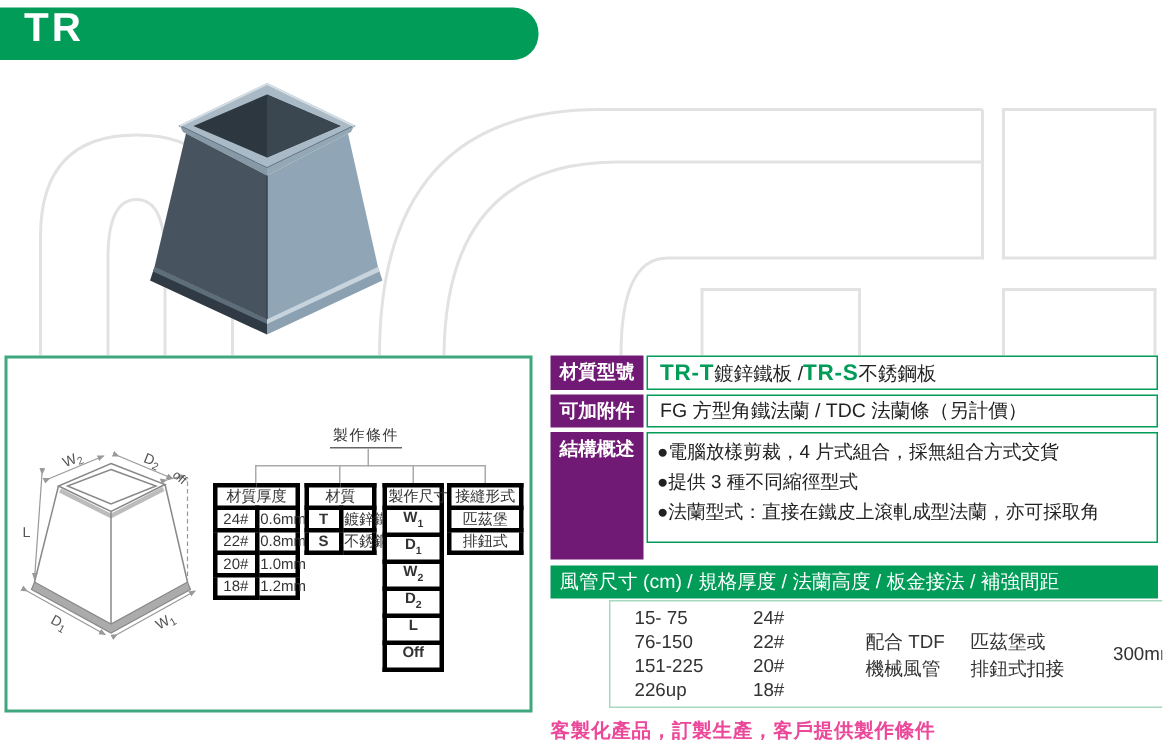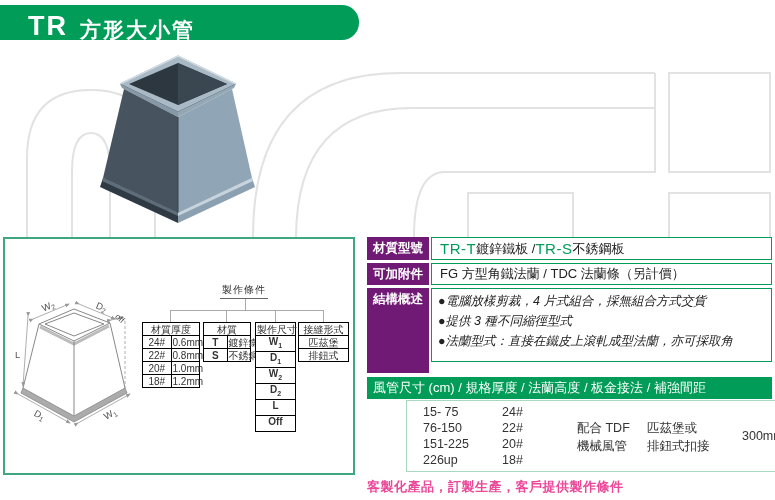--- a/index.html
+++ b/index.html
@@ -1,43 +1,43 @@
 <!DOCTYPE html>
 <html><head>
 <meta charset="utf-8">
 <style>
   html,body{margin:0;padding:0;background:#fff;}
   .page{position:relative;width:775px;height:500px;overflow:hidden;background:#fff;
         font-family:"Liberation Sans","DejaVu Sans",sans-serif;}
   .abs{position:absolute;}
   
   .banner{left:0;top:5px;width:359px;height:35px;background:#009c58;
-          border-radius:0 17px 17px 0;display:flex;align-items:flex-end;padding-left:28px;
+          border-radius:0 17px 17px 0;display:flex;align-items:flex-start;padding-left:16px;
           box-sizing:border-box;gap:12px;}
   .banner .code{color:#fff;font-size:27px;font-weight:bold;letter-spacing:2px;line-height:1;}
   .banner .subtitle{color:#fff;font-size:21px;font-weight:bold;letter-spacing:2px;line-height:1;}
   
   svg{display:block;}
   
   .left-box{left:3px;top:237px;width:352px;height:238px;border:2px solid #3fa77d;background:#fff;box-sizing:border-box;}
   .tree-title{position:absolute;left:215px;top:44px;font-size:10px;color:#333;
               border-bottom:1px solid #666;padding:0 2px 1px 2px;letter-spacing:1px;}
   .conn{position:absolute;background:#aaa;}
   table.mini{position:absolute;border-collapse:collapse;background:#fff;table-layout:fixed;}
-  table.mini th,table.mini td{border:1px solid #000000;font-size:10px;line-height:11px;height:12px;
+  table.mini th,table.mini td{border:3px solid #000000;font-size:10px;line-height:11px;height:12px;
               padding:0 1px;text-align:center;color:#333;font-weight:normal;white-space:nowrap;}
   table.mini td.b, table.mini th.b{font-weight:bold;}
   sub{font-size:7px;}
   
   .green-cell{left:367px;width:62px;background:#701a75;color:#fff;font-size:12.5px;font-weight:bold;
               text-align:center;box-sizing:border-box;}
   .lab-line{line-height:23px;}
   .spec-value{left:431px;width:341px;border:1px solid #009c58;background:#fff;box-sizing:border-box;
               display:flex;align-items:center;padding:0 8px;font-size:13px;color:#222;white-space:nowrap;}
-  .spec-value .g{color:#009c58;font-weight:normal;font-size:15px;letter-spacing:0.5px;}
+  .spec-value .g{color:#009c58;font-weight:bold;font-size:15px;letter-spacing:0.5px;}
   .bullets{left:431px;width:341px;border:1px solid #009c58;background:#fff;box-sizing:border-box;
            padding:2px 6px;font-size:12.5px;color:#222;}
   .bullets div{line-height:20px;white-space:nowrap;}
   .bullets div:nth-child(4){padding-left:13px;}
   .duct-bar{left:367px;top:377px;width:405px;height:22px;background:#009c58;color:#fff;
             font-size:13px;font-weight:normal;line-height:22px;padding-left:6px;box-sizing:border-box;white-space:nowrap;}
   .data-area{left:367px;top:400px;width:405px;height:72px;border:1px solid #a7d9c1;background:#fff;box-sizing:border-box;margin-left:39px;}
   .col{position:absolute;font-size:12.5px;color:#333;line-height:16px;white-space:nowrap;}
   .red-note{left:367px;top:478px;color:#ec4899;font-size:13px;font-weight:bold;letter-spacing:0.5px;white-space:nowrap;}
   .unit-note{left:600px;top:481px;width:172px;text-align:right;font-size:11px;color:#444;}
@@ -55,21 +55,20 @@
       <path d="M655,108 H412 Q297,108 296,237"></path>
       <path d="M655,73 V172 H445 Q414,172 414,237"></path>
       <rect x="669" y="73" width="101" height="99"></rect>
       <rect x="468" y="193" width="105" height="58"></rect>
       <rect x="669" y="193" width="101" height="58"></rect>
     </g>
   </svg>
 
   <div class="abs banner">
     <span class="code">TR</span>
-    <span class="subtitle">方形大小管</span>
   </div>
 
   <svg class="abs" style="left:95px;top:50px;" width="165" height="182" viewBox="0 0 165 182">
     <polygon points="83,6 141,34 83,62 25,34" fill="#a9bac6" stroke="#5d6f7c" stroke-width="1"></polygon>
     <polygon points="83,13 132,34 83,55 34,34" fill="#2c3740"></polygon>
     <polygon points="83,13 132,34 83,55" fill="#3a4650"></polygon>
     <polygon points="25,34 83,62 83,67 27,38" fill="#8799a6"></polygon>
     <polygon points="83,62 141,34 139,38 83,67" fill="#93a7b5"></polygon>
     <polygon points="29,39 83,67 83,163 8,128" fill="#47545f"></polygon>
     <polygon points="83,67 137,39 157,128 83,163" fill="#90a5b5"></polygon>
@@ -213,21 +212,21 @@
       <span class="g">TR-S</span>
       <span> 不銹鋼板</span>
   </div>
 
   <div class="abs green-cell" style="top:263px;height:22px;line-height:22px;">可加附件</div>
   <div class="abs spec-value" style="top:263px;height:22px;">FG 方型角鐵法蘭 / TDC 法蘭條（另計價）</div>
 
   <div class="abs green-cell" style="top:288px;height:85px;padding-top:3px;">
     <span>結構概述</span>
   </div>
-  <div class="abs bullets" style="top:288px;height:74px;font-style:italic;">
+  <div class="abs bullets" style="top:288px;height:74px;">
     <div>●電腦放樣剪裁，4 片式組合，採無組合方式交貨</div>
     <div>●提供 3 種不同縮徑型式</div>
     <div>●法蘭型式：直接在鐵皮上滾軋成型法蘭，亦可採取角</div>
   </div>
 
   <div class="abs duct-bar">風管尺寸 (cm) / 規格厚度 / 法蘭高度 / 板金接法 / 補強間距</div>
   <div class="abs data-area">
     <div class="col" style="left:16px;top:3px;">
       <div>15- 75</div>
       <div>76-150</div>

